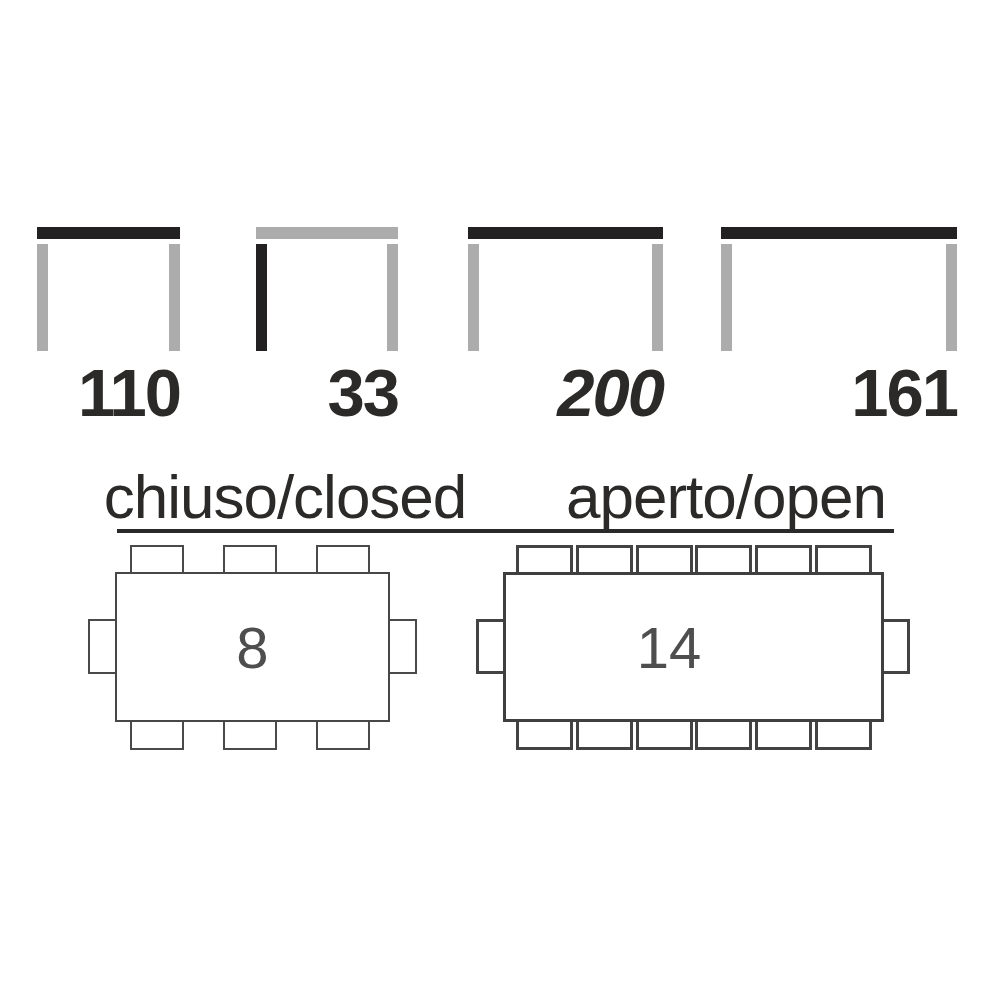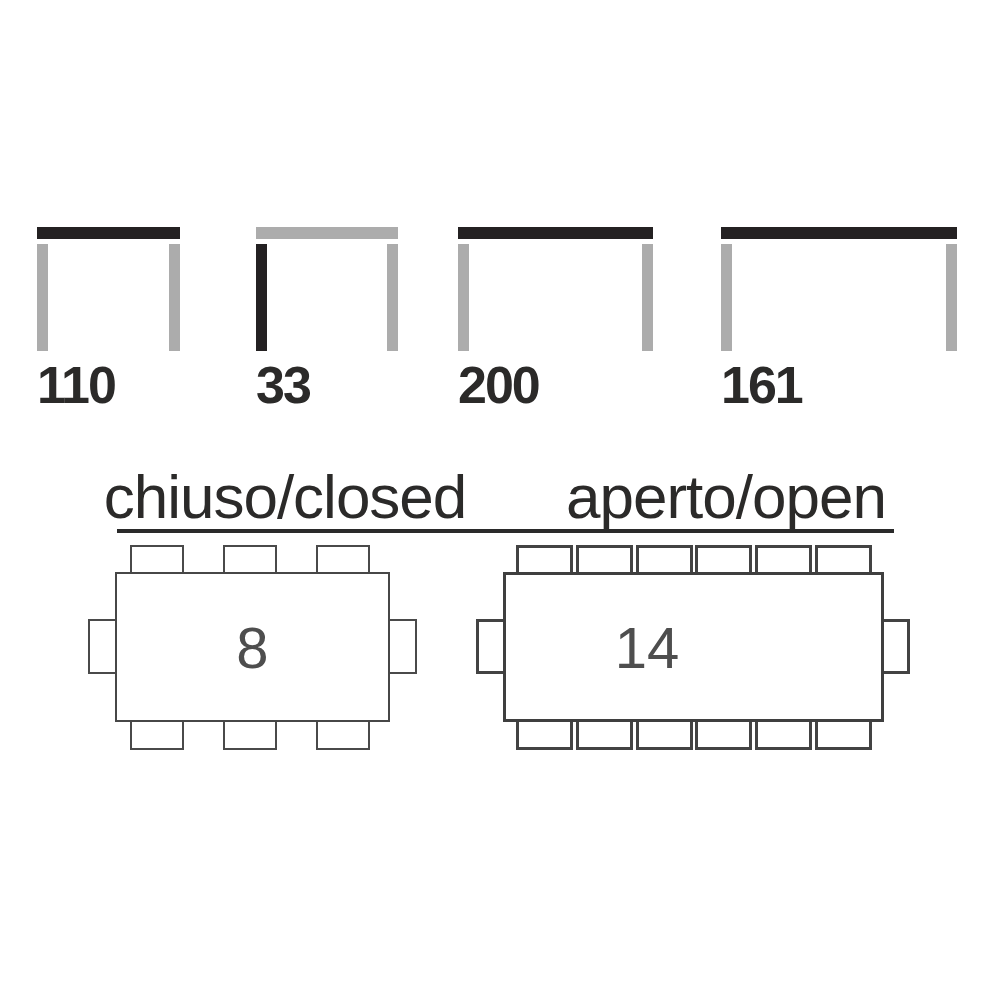--- a/index.html
+++ b/index.html
@@ -16,28 +16,28 @@
   .dim-fig .bar {
     position: absolute; top: 0; left: 0; right: 0; height: 12px;
   }
   .dim-fig .leg {
     position: absolute; top: 17px; width: 11px; height: 107px;
   }
   .dim-fig .leg-left  { left: 0; }
   .dim-fig .leg-right { right: 0; }
   .dim-value {
     position: absolute; top: 132px; left: 0; right: 0;
-    text-align: left;
-    font-size: 52px; line-height: 1; font-weight: 600;
+    text-align: right;
+    font-size: 67px; line-height: 1; font-weight: 600;
     letter-spacing: -2px;
     color: #2b2a29;
   }
   #fig-110 { left: 37px;  width: 143px; }
   #fig-75  { left: 256px; width: 142px; }
-  #fig-200 { left: 458px; width: 195px; }
+  #fig-200 { left: 468px; width: 195px; font-style: italic; }
   #fig-294 { left: 721px; width: 236px; }
 
   
   .state-label {
     position: absolute; top: 466px;
     transform: translateX(-50%);
     font-size: 62px; line-height: 1; font-weight: 400;
     letter-spacing: -1px;
     color: #2b2a29;
     white-space: nowrap;
@@ -58,21 +58,21 @@
   }
   .plan0 .table-top { left: 115px; width: 275px; border: 2px solid #474747; }
   .plan1 .table-top { left: 503px; width: 381px; border: 3px solid #3f3f3f; }
 
   .seat-num {
     position: absolute; top: 572px; height: 150px;
     display: flex; align-items: center; justify-content: center;
     font-size: 58px; font-weight: 400; color: #4e4e4e;
   }
   .plan0 .seat-num { left: 115px; width: 275px; }
-  .plan1 .seat-num { left: 489px; width: 316px; }
+  .plan1 .seat-num { left: 511px; width: 316px; }
 
   .chair-row {
     position: absolute;
     display: flex; justify-content: space-between;
   }
   .plan0 .chair-row { left: 130px; width: 240px; }
   .plan1 .chair-row { left: 516px; width: 356px; }
   .chair-row.row-top    { top: 545px; height: 29px; }
   .chair-row.row-bottom { top: 721px; height: 29px; }
 

